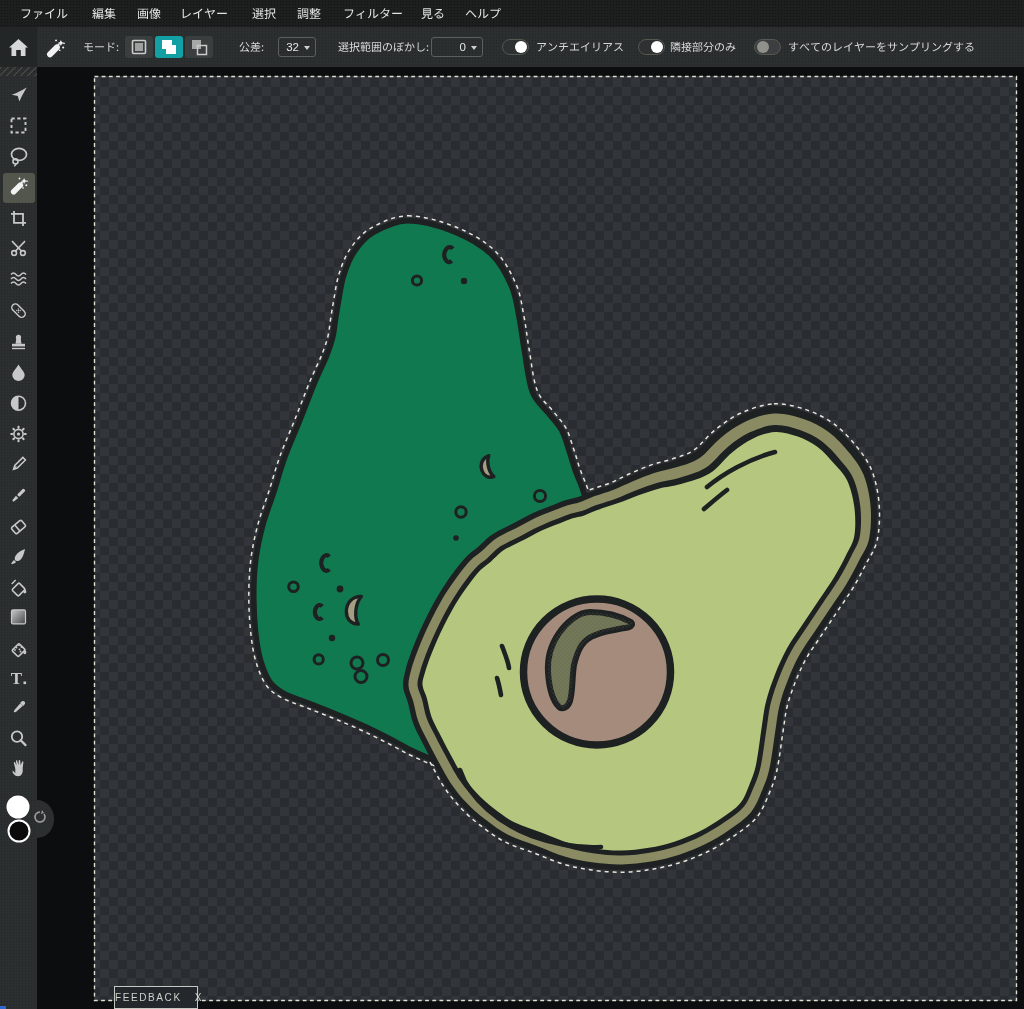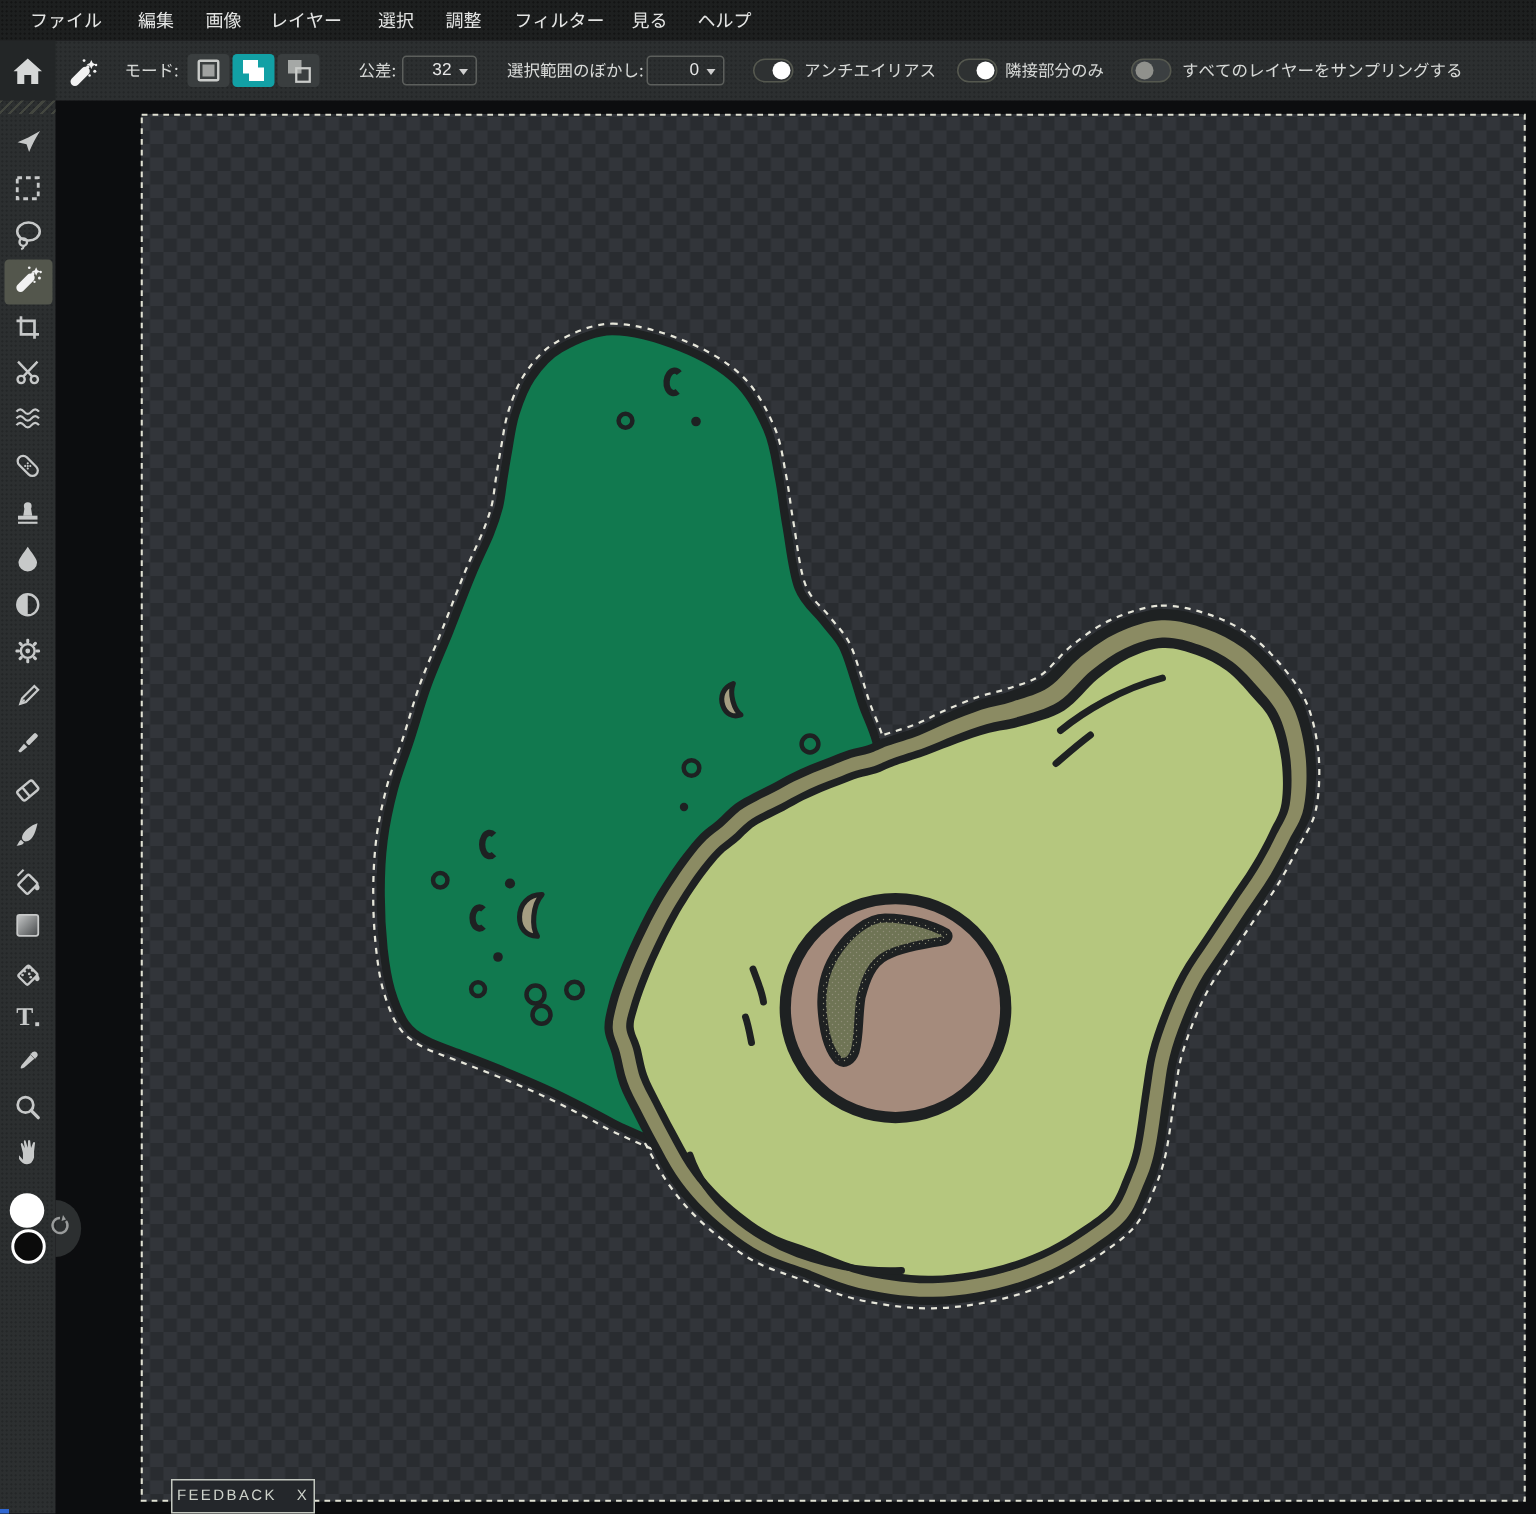--- a/index.html
+++ b/index.html
@@ -19,21 +19,21 @@
 .numbox { position:absolute; top:10px; height:20px; border:1px solid #5c5f5c; border-radius:3px; color:#e6e6e6;
   font-size:11.5px; line-height:18px; text-align:right; padding-right:16px; }
 .numbox i { position:absolute; right:5px; top:8px; width:0; height:0; border-left:3.5px solid transparent;
   border-right:3.5px solid transparent; border-top:4px solid #cfcfcf; }
 .tgl { position:absolute; top:11.5px; width:27px; height:16px; border-radius:8px; border:1px solid #55584f; }
 .tgl.on { background:#2e3132; }
 .tgl.off { background:#3b3f41; }
 .tgl .knob { position:absolute; top:1px; width:12px; height:12px; border-radius:50%; }
 .tgl.on .knob { right:1.5px; background:#ffffff; }
 .tgl.off .knob { left:1.5px; background:#90918c; }
-#feedback { position:absolute; left:114px; top:986px; width:96px; height:23px; background:#24272b;
+#feedback { position:absolute; left:114px; top:986px; width:84px; height:23px; background:#24272b;
   border:1.3px solid #c3c8c0; color:#ced3cb; font-size:10px; letter-spacing:1.6px; text-align:center;
   line-height:22px; }
 #bluecorner { position:absolute; left:0; top:1006px; width:6px; height:3px; background:#2f66cf; }
 #wandtile { position:absolute; left:2.5px; top:105.5px; width:32px; height:30px; border-radius:3px; background:#53564c; }
 </style></head>
 <body>
 <svg id="canvas" style="position:absolute;left:37px;top:67px" width="987" height="942" viewBox="37 67 987 942" xmlns="http://www.w3.org/2000/svg">
 <defs>
 <pattern id="chk" x="91" y="78" width="18" height="18" patternUnits="userSpaceOnUse">
 <rect width="18" height="18" fill="#292c30"></rect>
@@ -139,21 +139,21 @@
       <svg width="28" height="22" viewBox="0 0 28 22">
         <path d="M7,4 L17,4 L17,9 L21,9 L21,18 L11,18 L11,13 L7,13 Z" fill="#ffffff"></path>
       </svg>
     </div>
 <div class="modebtn" style="left:185px">
       <svg width="28" height="22" viewBox="0 0 28 22">
         <rect x="7" y="4" width="9" height="9" fill="#caccca" opacity="0.75"></rect>
         <rect x="12.5" y="9.5" width="9" height="9" fill="none" stroke="#caccca" stroke-width="1.5"></rect>
       </svg>
     </div>
-<div class="numbox" style="left:268px;width:50px"><span>32</span><i></i></div>
+<div class="numbox" style="left:278px;width:38px"><span>32</span><i></i></div>
 <div class="numbox" style="left:431px;width:52px"><span>0</span><i></i></div>
 <div class="tgl on" style="left:502px">
       <div class="knob"></div>
     </div>
 <div class="tgl on" style="left:638px">
       <div class="knob"></div>
     </div>
 <div class="tgl off" style="left:754px">
       <div class="knob"></div>
     </div>

